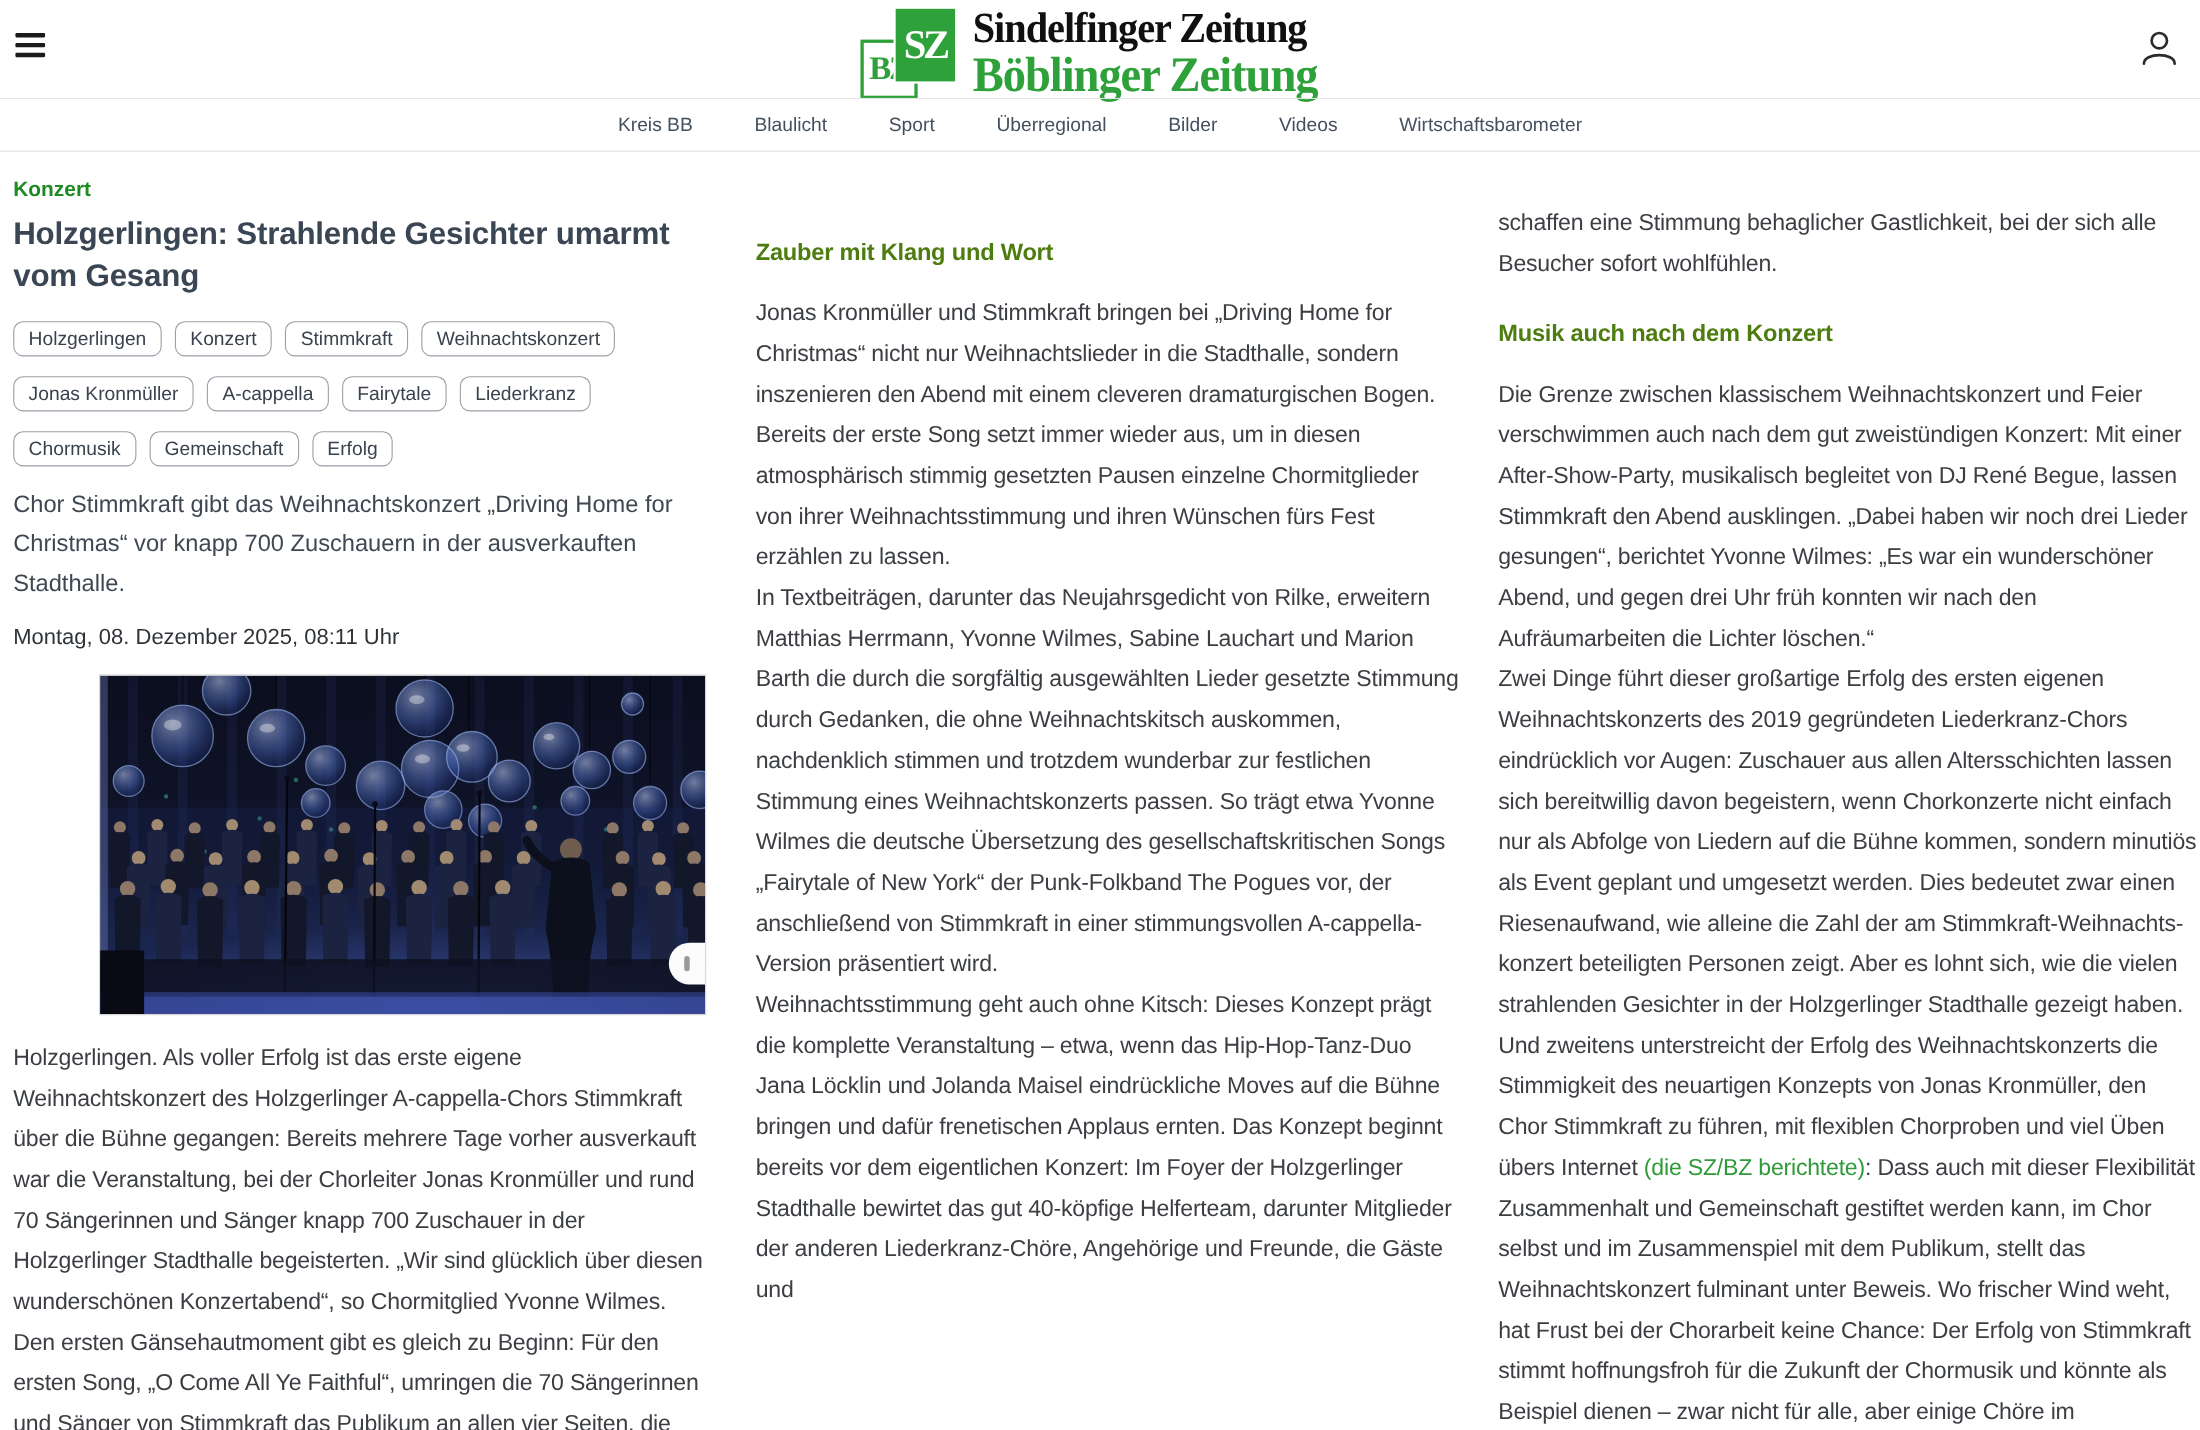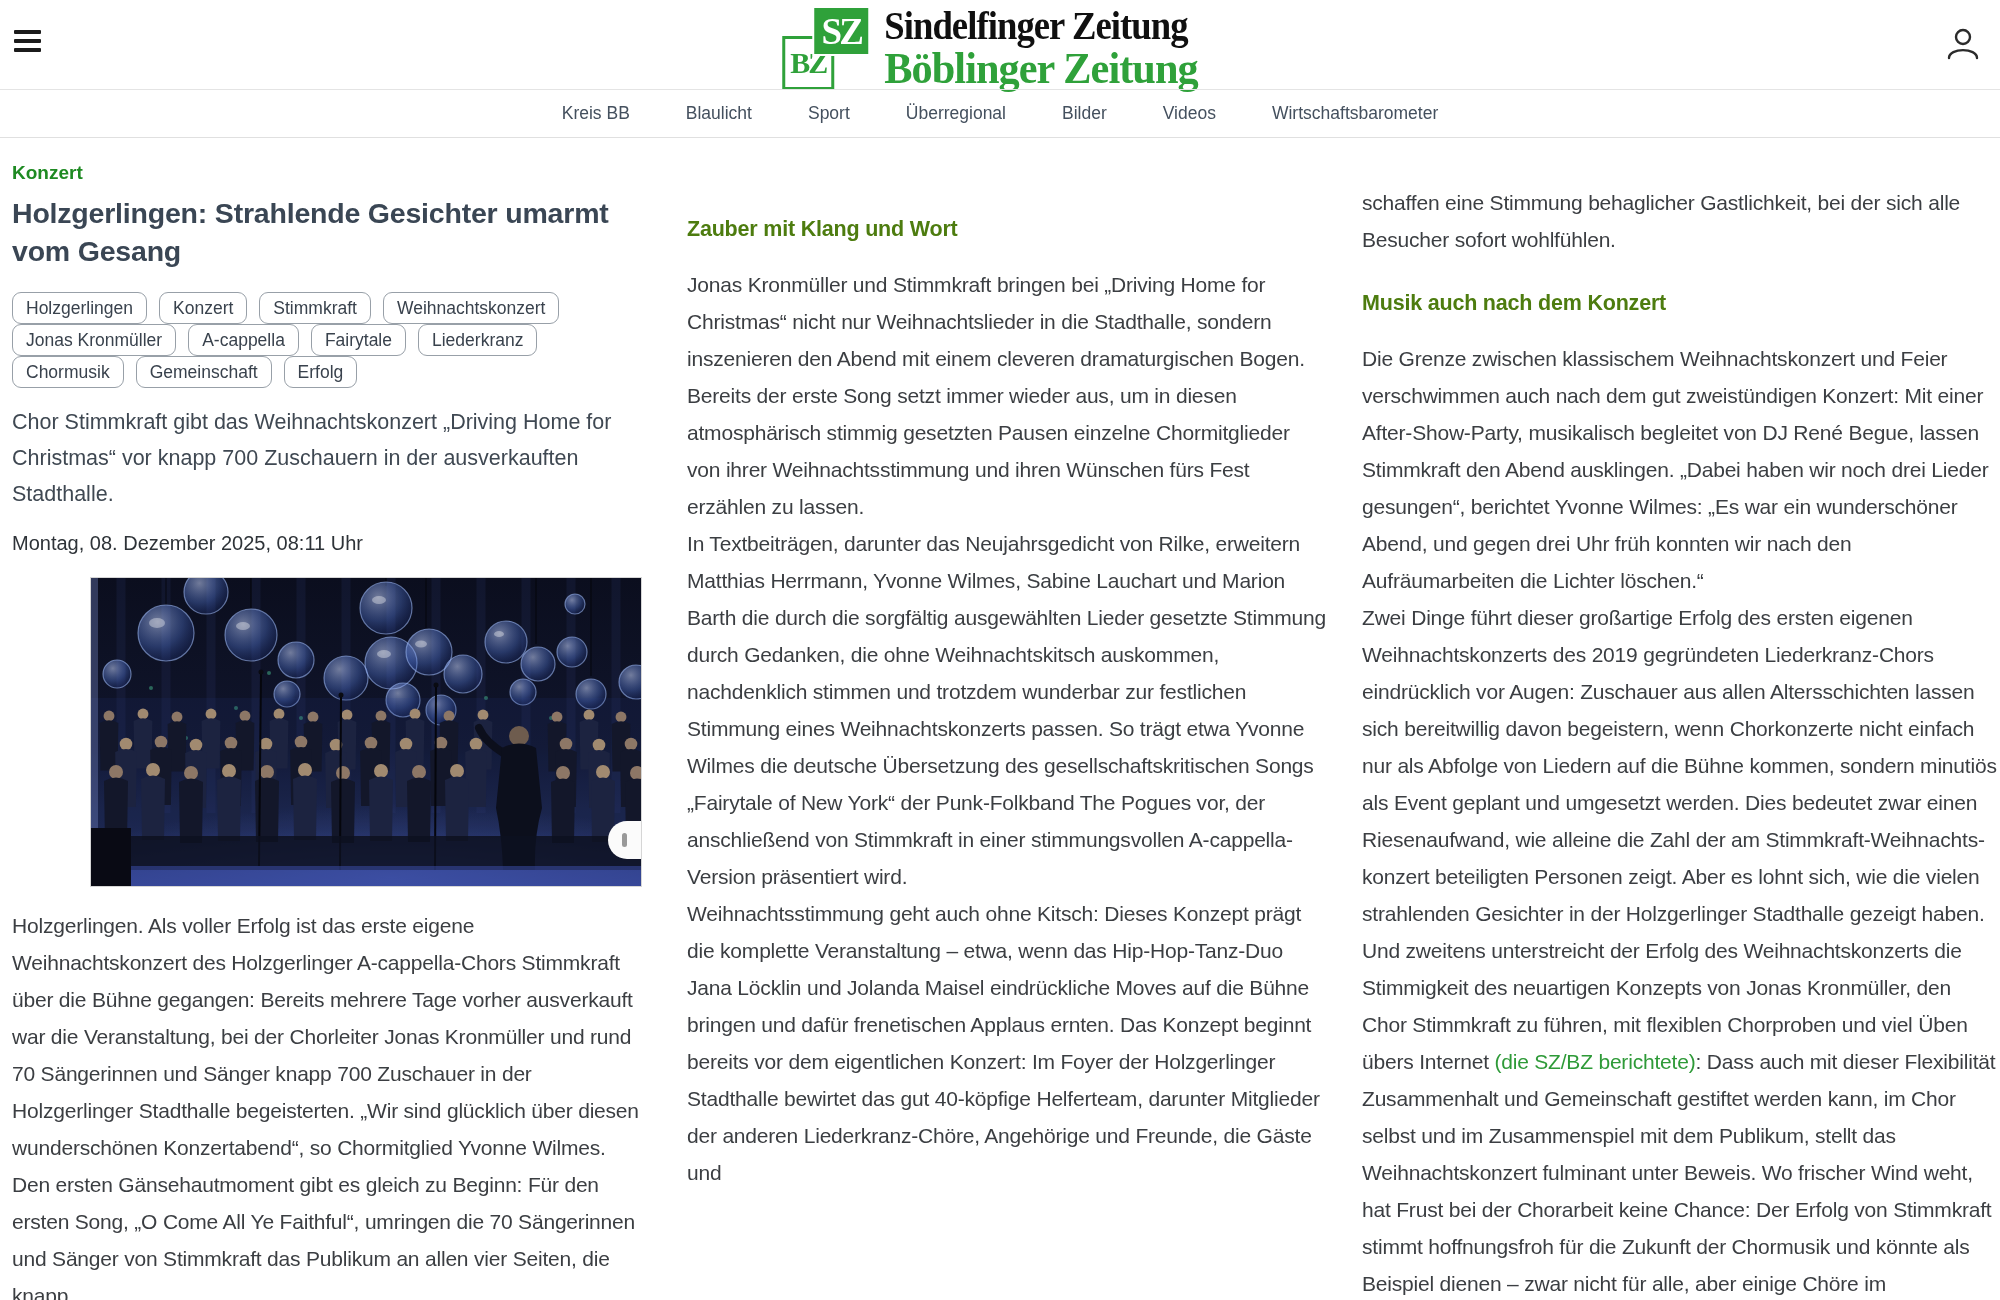--- a/index.html
+++ b/index.html
@@ -5,41 +5,41 @@
   html,body{margin:0;padding:0;background:#fff;}
   .page{position:relative;width:2000px;height:1300px;overflow:hidden;background:#fff;
         font-family:"Liberation Sans",sans-serif;color:#3b3e42;}
 
   
   .site-header{position:relative;height:138px;}
   .hamburger{position:absolute;left:14px;top:27px;width:34px;height:32px;background:none;border:none;padding:0;cursor:pointer;}
   .hamburger .bar{display:block;width:27px;height:4px;background:#1b1b1b;margin-bottom:5px;border-radius:1px;}
   .logo{position:absolute;left:50%;top:6px;transform:translateX(-50%);display:flex;align-items:flex-start;gap:12px;cursor:pointer;}
   .logo-boxes{position:relative;width:90px;height:80px;flex:0 0 auto;}
-  .box-sz{position:absolute;left:32px;top:2px;width:54px;height:46px;background:#2fa13a;color:#fff;
+  .box-sz{position:absolute;left:32px;top:2px;width:54px;height:66px;background:#2fa13a;color:#fff;
           font-family:"Liberation Serif",serif;font-weight:bold;font-size:37px;letter-spacing:-3px;
           display:flex;align-items:center;justify-content:center;box-shadow:0 0 0 2px #fff;}
   .box-bz{position:absolute;left:0;top:30px;width:46px;height:48px;background:#fff;border:3px solid #2fa13a;
           color:#2fa13a;font-family:"Liberation Serif",serif;font-weight:bold;font-size:30px;letter-spacing:-2px;
           display:flex;align-items:center;justify-content:center;}
   .logo-titles{font-family:"Liberation Serif",serif;font-weight:bold;transform:scaleX(.94);transform-origin:left top;white-space:nowrap;}
   .logo-title-top{font-size:39px;line-height:40px;color:#101010;letter-spacing:-1px;}
   .logo-title-bottom{font-size:45px;line-height:44px;color:#2fa13a;letter-spacing:-1px;}
   .account{position:absolute;right:18px;top:24px;width:38px;height:38px;background:none;border:none;padding:0;cursor:pointer;}
   .rule-top{position:absolute;top:89px;left:0;right:0;border-top:1px solid #e4e4e4;}
   .main-nav{position:absolute;top:90px;left:0;right:0;height:47px;display:flex;justify-content:center;align-items:center;gap:56px;border-bottom:1px solid #e0e0e0;}
   .main-nav a{color:#44505e;text-decoration:none;font-size:17.5px;white-space:nowrap;}
 
   
   .cols{display:grid;grid-template-columns:640px 640px 638px;column-gap:35px;padding:22px 0 0 12px;}
   .col2,.col3{padding-top:24px;}
 
   .category{color:#1e8a22;font-weight:bold;font-size:19px;margin:2px 0 10px;}
   h1.headline{font-size:28.5px;line-height:38px;color:#3a4654;margin:0 0 22px;max-width:600px;font-weight:bold;letter-spacing:-.2px;}
-  .tags{display:flex;flex-wrap:wrap;gap:0 12px;margin:0 0 16px;max-width:625px;}
+  .tags{display:flex;flex-wrap:wrap;gap:18px 12px;margin:0 0 16px;max-width:625px;}
   .tag{border:1.4px solid #98a0a8;border-radius:9px;padding:4px 13px;font-size:17.5px;color:#39424d;background:#fff;cursor:pointer;line-height:22px;}
   .lead{font-size:21.5px;line-height:36px;color:#3f4852;margin:10px 0 20px;}
   .byline{font-size:20px;margin:26px 0 0;color:#2e3338;}
   .byline strong{font-weight:bold;}
   .pubdate{font-size:20px;margin:12px 0 0;color:#2e3338;}
   .photo{margin:22px 0 0 78px;width:550px;height:308px;border:1px solid #d6d6d6;overflow:hidden;line-height:0;}
 
   .body-p{font-size:21px;line-height:37px;margin:0;letter-spacing:-.2px;color:#3b3e42;}
   .first-body{margin-top:20px;}
   h2.subhead{font-size:21.5px;line-height:30px;margin:30px 0 22px;color:#4d7c0f;font-weight:bold;letter-spacing:-.2px;}

